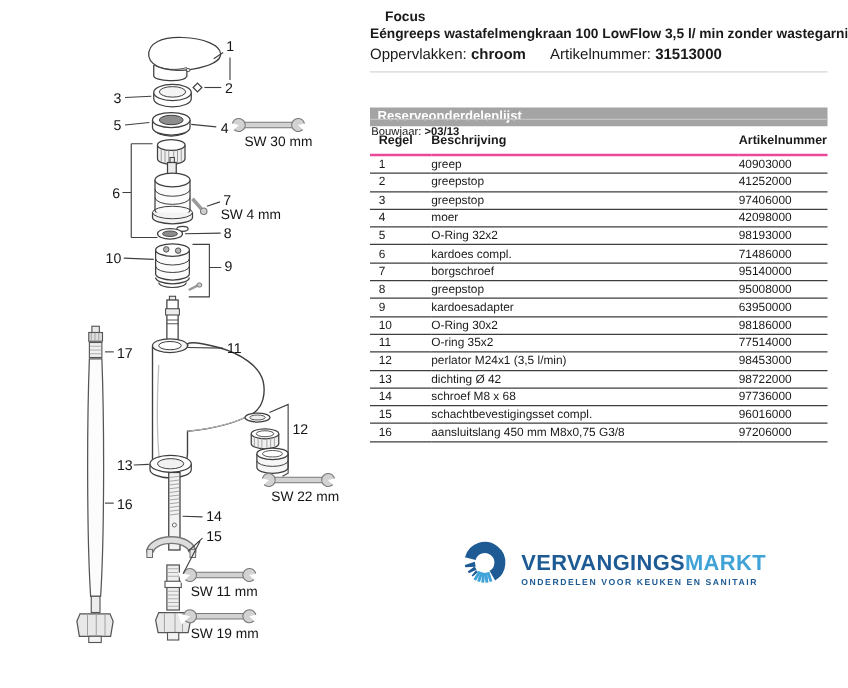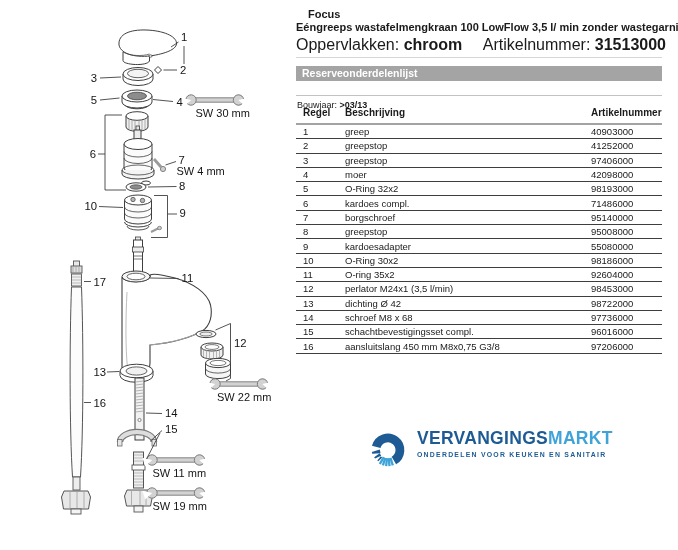--- a/index.html
+++ b/index.html
@@ -2,37 +2,37 @@
 <html><head>
 <meta charset="utf-8">
 <style>
   html,body{margin:0;padding:0;}
   .page{position:relative;width:678px;height:550px;background:#ffffff;overflow:hidden;
         font-family:"Liberation Sans",sans-serif;color:#1a1a1a;}
   svg text{font-family:"Liberation Sans",sans-serif;fill:#141414;}
   .content{position:absolute;left:296px;top:0;width:366px;height:550px;}
   .brand{position:absolute;left:0;top:8px;font-size:11px;font-weight:bold;padding-left:12px;}
   .product{position:absolute;left:0;top:21px;font-size:11px;font-weight:bold;white-space:nowrap;}
-  .meta{position:absolute;left:0;top:36px;font-size:16px;white-space:nowrap;}
+  .meta{position:absolute;left:0;top:36px;font-size:12px;white-space:nowrap;}
   .meta b{font-weight:bold;}
   .meta .metagap{margin-left:16px;}
   .div1{position:absolute;left:0;top:57px;width:366px;height:0;border-top:1px solid #d6d6d6;}
   .banner{position:absolute;left:0;top:66px;width:366px;height:15px;line-height:15px;
           padding-left:6px;box-sizing:border-box;color:#fff;font-size:10.5px;font-weight:bold;}
   .bouwjaar{position:absolute;left:1px;top:100px;font-size:9px;}
   .bouwjaar b{font-weight:bold;}
   .div2{position:absolute;left:0;top:95px;width:366px;height:0;border-top:1px solid #c2c2c2;}
   table.parts{position:absolute;left:0;top:104px;width:366px;border-collapse:collapse;table-layout:fixed;}
   table.parts th{font-size:10px;font-weight:bold;text-align:left;height:16px;padding:0 0 3px 0;
-                 border-bottom:2px solid #a3a3a3;}
+                 border-bottom:2px solid #ec4899;}
   table.parts td{font-size:9.5px;height:13.3px;padding:0;border-bottom:1px solid #3e3e3e;
                  vertical-align:middle;overflow:hidden;white-space:nowrap;}
   table.parts th:first-child,table.parts td:first-child{padding-left:7px;}
   .logo{position:absolute;left:371px;top:430px;display:flex;align-items:flex-start;gap:11px;}
-  .logo-text{line-height:1;}
+  .logo-text{margin-top:12px;line-height:1;}
   .logo-name{font-size:17.5px;font-weight:bold;letter-spacing:.3px;white-space:nowrap;}
   .logo-tag{margin-top:4px;font-size:6.9px;font-weight:bold;letter-spacing:1.25px;white-space:nowrap;}
 </style>
 </head>
 <body>
 
 <div class="page">
 
   
   <svg width="295" height="550" viewBox="0 0 295 550">
@@ -285,21 +285,21 @@
     <div class="brand">Focus</div>
     <div class="product">Eéngreeps wastafelmengkraan 100 LowFlow 3,5 l/ min zonder wastegarnituur</div>
     <div class="meta">
       <span>Oppervlakken:</span>
       <b>chroom</b>
       <span class="metagap">Artikelnummer:</span>
       <b>31513000</b>
     </div>
     <div class="div1"></div>
 
-    <div class="banner" style="background-color: rgb(164, 164, 164);">Reserveonderdelenlijst</div>
+    <div class="banner" style="background-color: rgb(164, 164, 164); margin-top: 20px;">Reserveonderdelenlijst</div>
     <div class="bouwjaar">
       <span>Bouwjaar:</span>
       <b>&gt;03/13</b>
     </div>
     <div class="div2"></div>
 
     <table class="parts">
       <colgroup>
           <col style="width:49px">
           <col style="width:246px">
@@ -349,31 +349,31 @@
             <td>95140000</td>
           </tr>
           <tr>
             <td>8</td>
             <td>greepstop</td>
             <td>95008000</td>
           </tr>
           <tr>
             <td>9</td>
             <td>kardoesadapter</td>
-            <td>55080000</td>
+            <td>63950000</td>
           </tr>
           <tr>
             <td>10</td>
             <td>O-Ring 30x2</td>
             <td>98186000</td>
           </tr>
           <tr>
             <td>11</td>
             <td>O-ring 35x2</td>
-            <td>92604000</td>
+            <td>77514000</td>
           </tr>
           <tr>
             <td>12</td>
             <td>perlator M24x1 (3,5 l/min)</td>
             <td>98453000</td>
           </tr>
           <tr>
             <td>13</td>
             <td>dichting Ø 42</td>
             <td>98722000</td>

